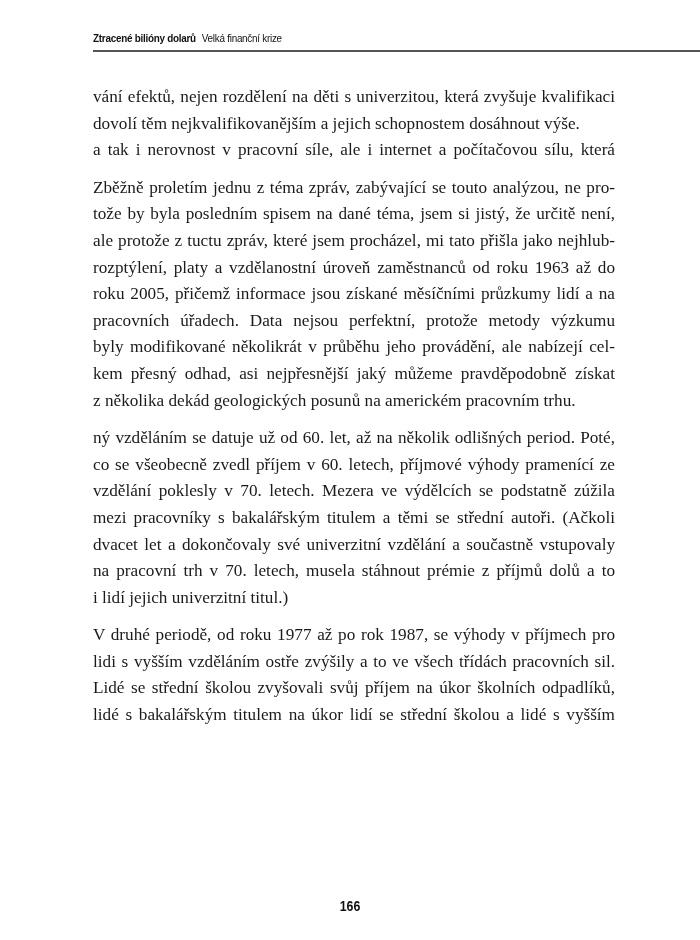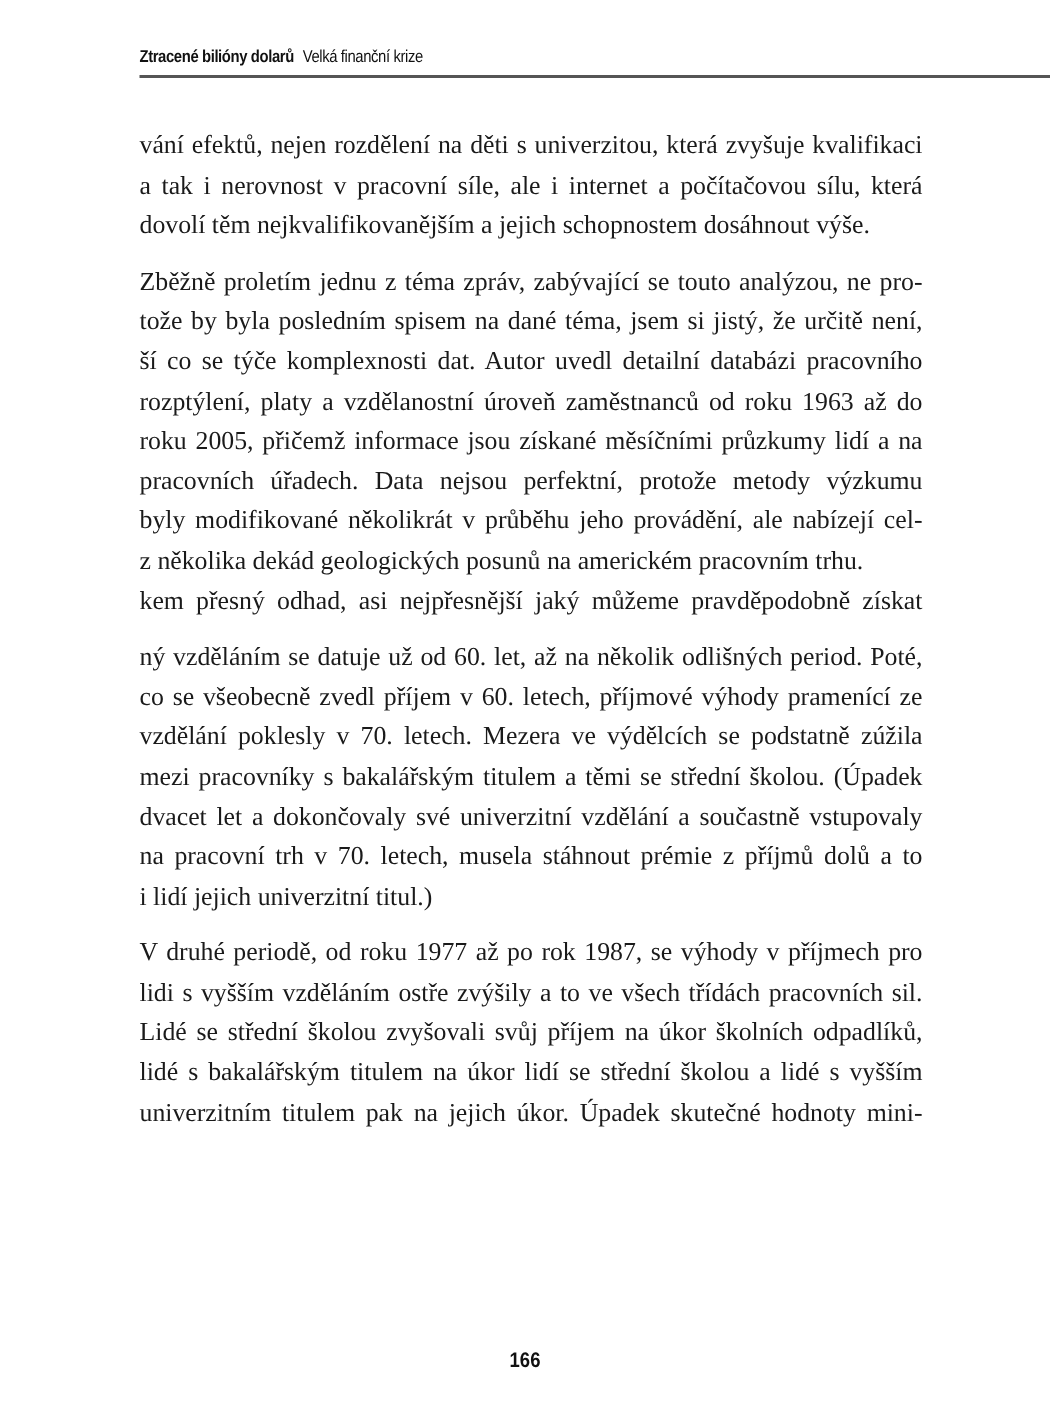--- a/index.html
+++ b/index.html
@@ -83,45 +83,44 @@
 
 <div class="running-head">
   <span class="book-title">Ztracené bilióny dolarů</span>
   <span class="chapter-title">Velká finanční krize</span>
 </div>
 <div class="header-rule"></div>
 
 <div class="body-text">
   <p>
       <span class="line">vání efektů, nejen rozdělení na děti s univerzitou, která zvyšuje kvalifikaci</span>
+      <span class="line last">dovolí těm nejkvalifikovanějším a jejich schopnostem dosáhnout výše.</span>
       <span class="line">a tak i nerovnost v pracovní síle, ale i internet a počítačovou sílu, která</span>
-      <span class="line last">dovolí těm nejkvalifikovanějším a jejich schopnostem dosáhnout výše.</span>
     </p>
   <p>
       <span class="line">Zběžně proletím jednu z téma zpráv, zabývající se touto analýzou, ne pro-</span>
       <span class="line">tože by byla posledním spisem na dané téma, jsem si jistý, že určitě není,</span>
-      <span class="line">ší co se týče komplexnosti dat. Autor uvedl detailní databázi pracovního</span>
+      <span class="line">ale protože z tuctu zpráv, které jsem procházel, mi tato přišla jako nejhlub-</span>
       <span class="line">rozptýlení, platy a vzdělanostní úroveň zaměstnanců od roku 1963 až do</span>
       <span class="line">roku 2005, přičemž informace jsou získané měsíčními průzkumy lidí a na</span>
       <span class="line">pracovních úřadech. Data nejsou perfektní, protože metody výzkumu</span>
       <span class="line">byly modifikované několikrát v průběhu jeho provádění, ale nabízejí cel-</span>
+      <span class="line">kem přesný odhad, asi nejpřesnější jaký můžeme pravděpodobně získat</span>
       <span class="line last">z několika dekád geologických posunů na americkém pracovním trhu.</span>
-      <span class="line">kem přesný odhad, asi nejpřesnější jaký můžeme pravděpodobně získat</span>
     </p>
   <p>
       <span class="line">ný vzděláním se datuje už od 60. let, až na několik odlišných period. Poté,</span>
       <span class="line">co se všeobecně zvedl příjem v 60. letech, příjmové výhody pramenící ze</span>
       <span class="line">vzdělání poklesly v 70. letech. Mezera ve výdělcích se podstatně zúžila</span>
-      <span class="line">mezi pracovníky s bakalářským titulem a těmi se střední školou. (Úpadek</span>
+      <span class="line">mezi pracovníky s bakalářským titulem a těmi se střední autoři. (Ačkoli</span>
       <span class="line">dvacet let a dokončovaly své univerzitní vzdělání a součastně vstupovaly</span>
       <span class="line">na pracovní trh v 70. letech, musela stáhnout prémie z příjmů dolů a to</span>
       <span class="line last">i lidí jejich univerzitní titul.)</span>
     </p>
   <p>
       <span class="line">V druhé periodě, od roku 1977 až po rok 1987, se výhody v příjmech pro</span>
       <span class="line">lidi s vyšším vzděláním ostře zvýšily a to ve všech třídách pracovních sil.</span>
       <span class="line">Lidé se střední školou zvyšovali svůj příjem na úkor školních odpadlíků,</span>
       <span class="line">lidé s bakalářským titulem na úkor lidí se střední školou a lidé s vyšším</span>
-      <span class="line">univerzitním titulem pak na jejich úkor. Úpadek skutečné hodnoty mini-</span>
     </p>
 </div>
 
 <div class="folio">166</div>
 
 </body></html>

